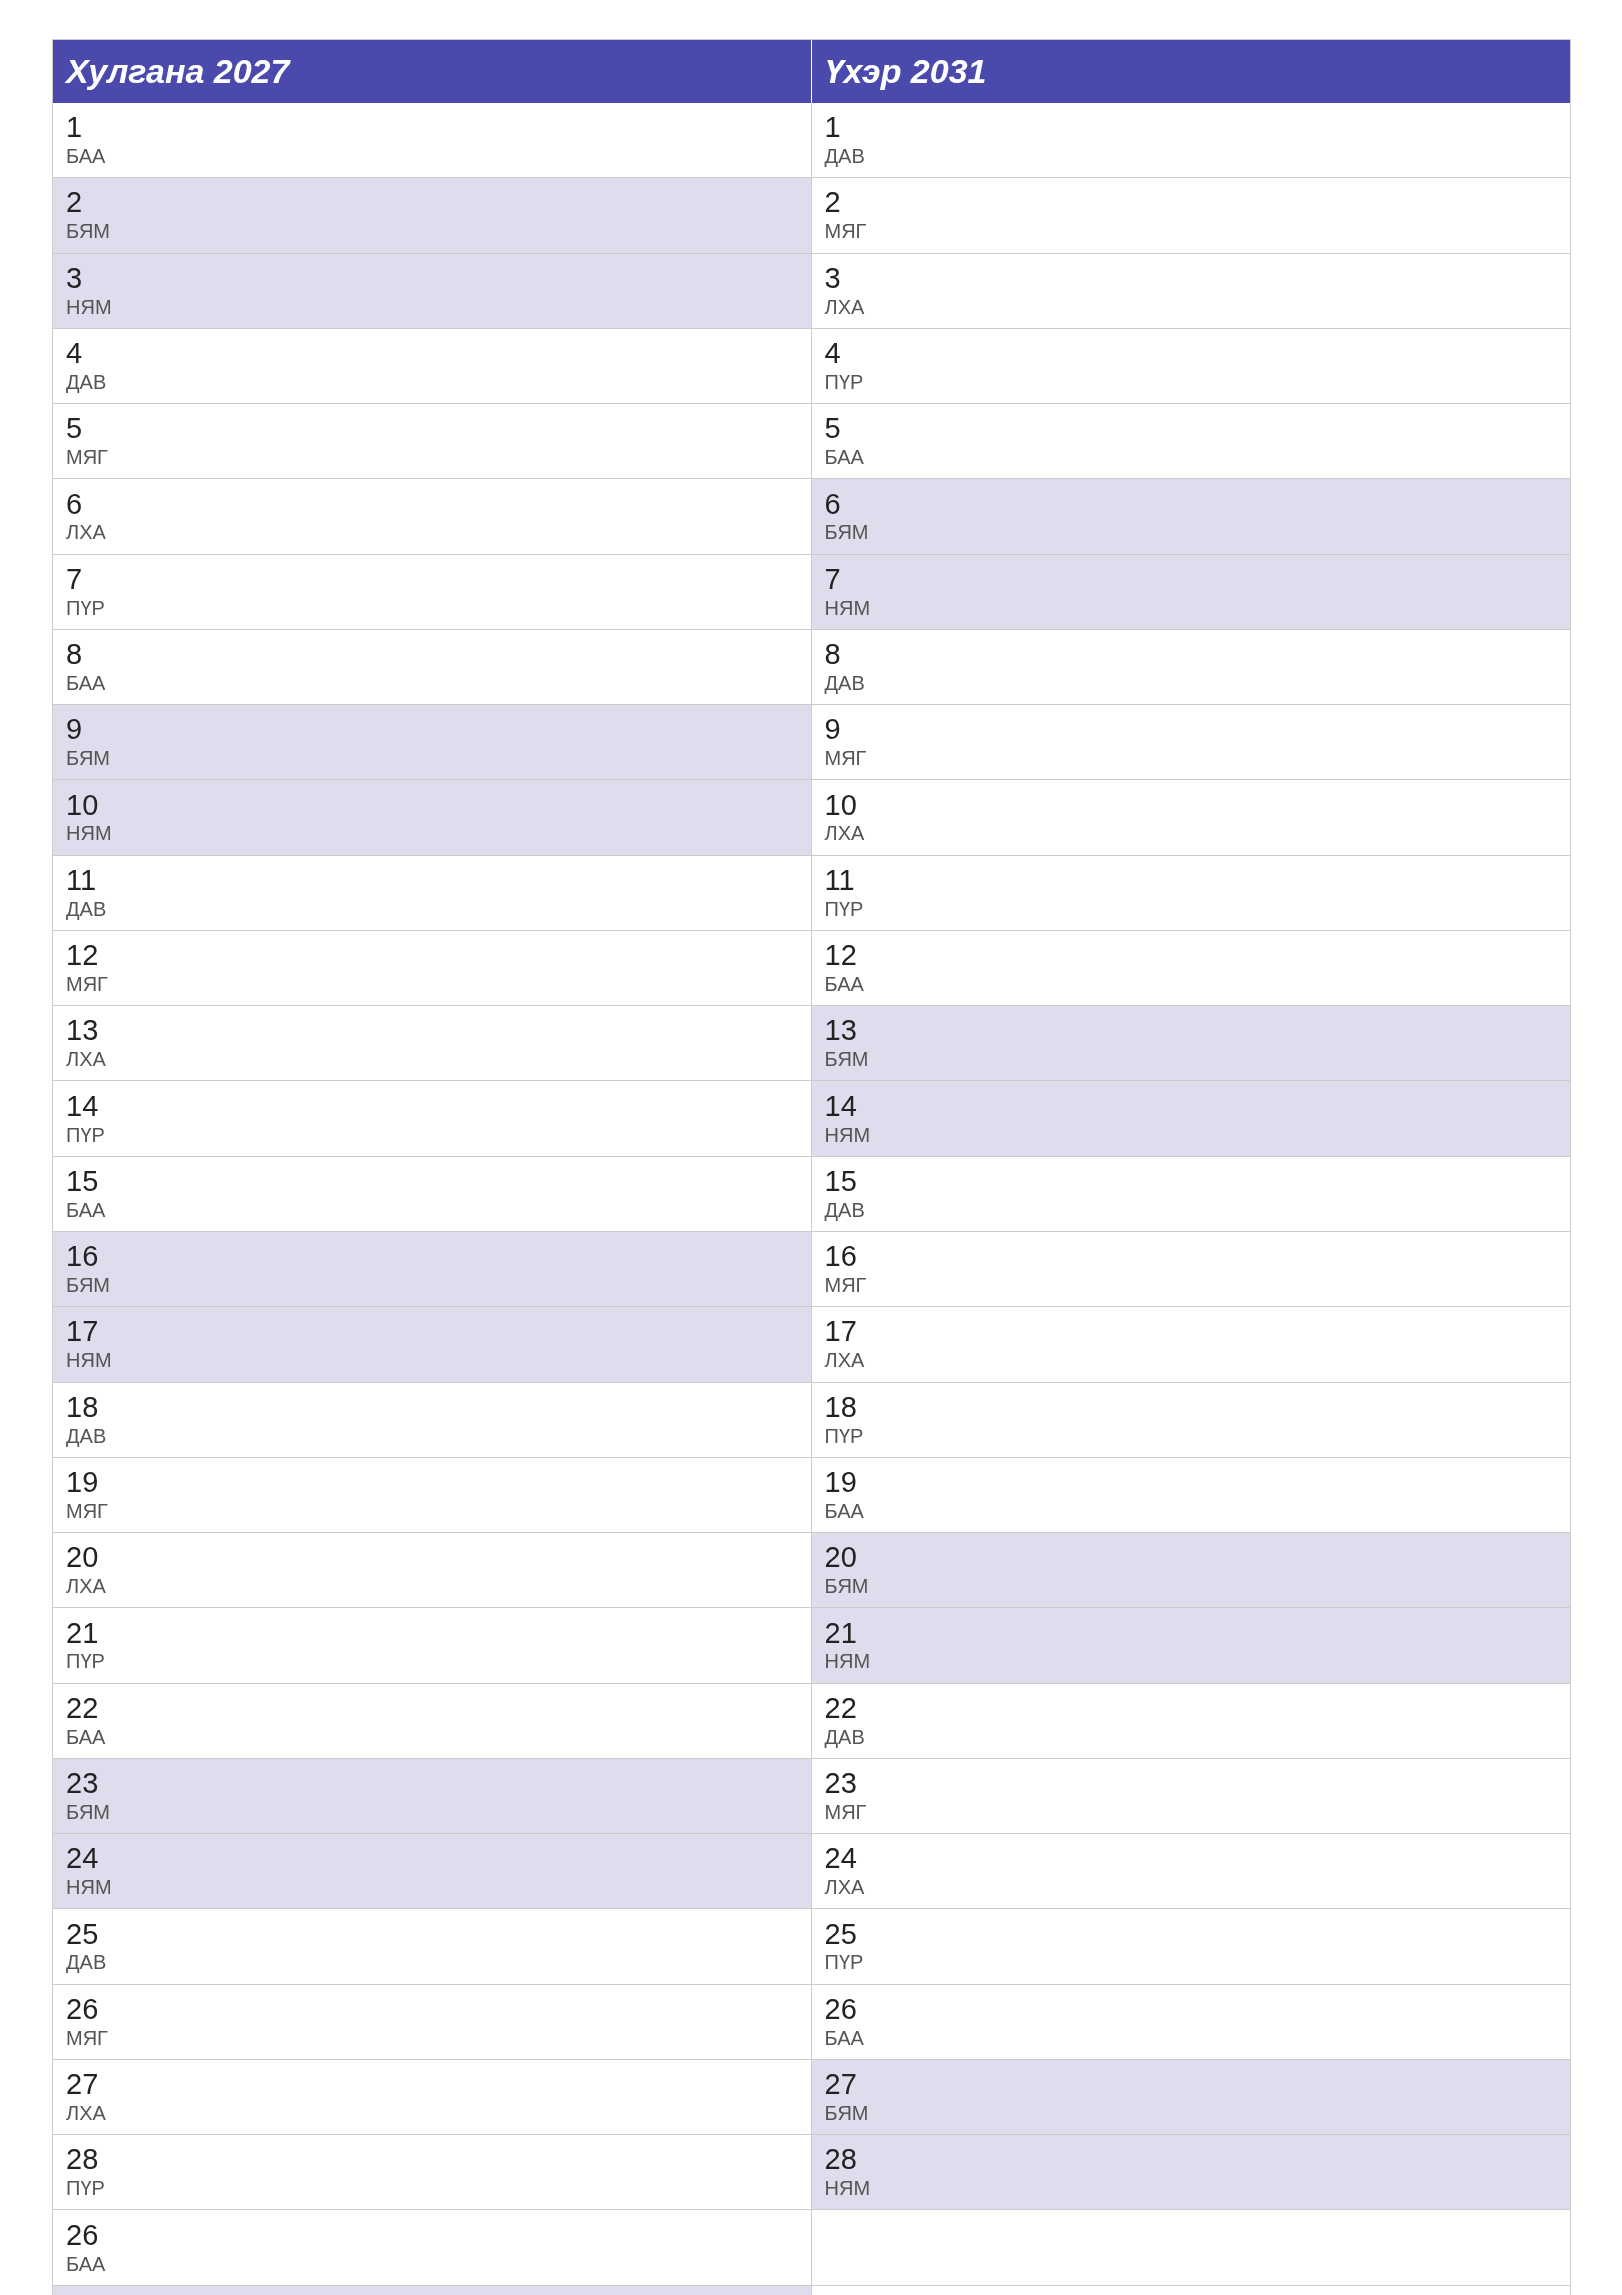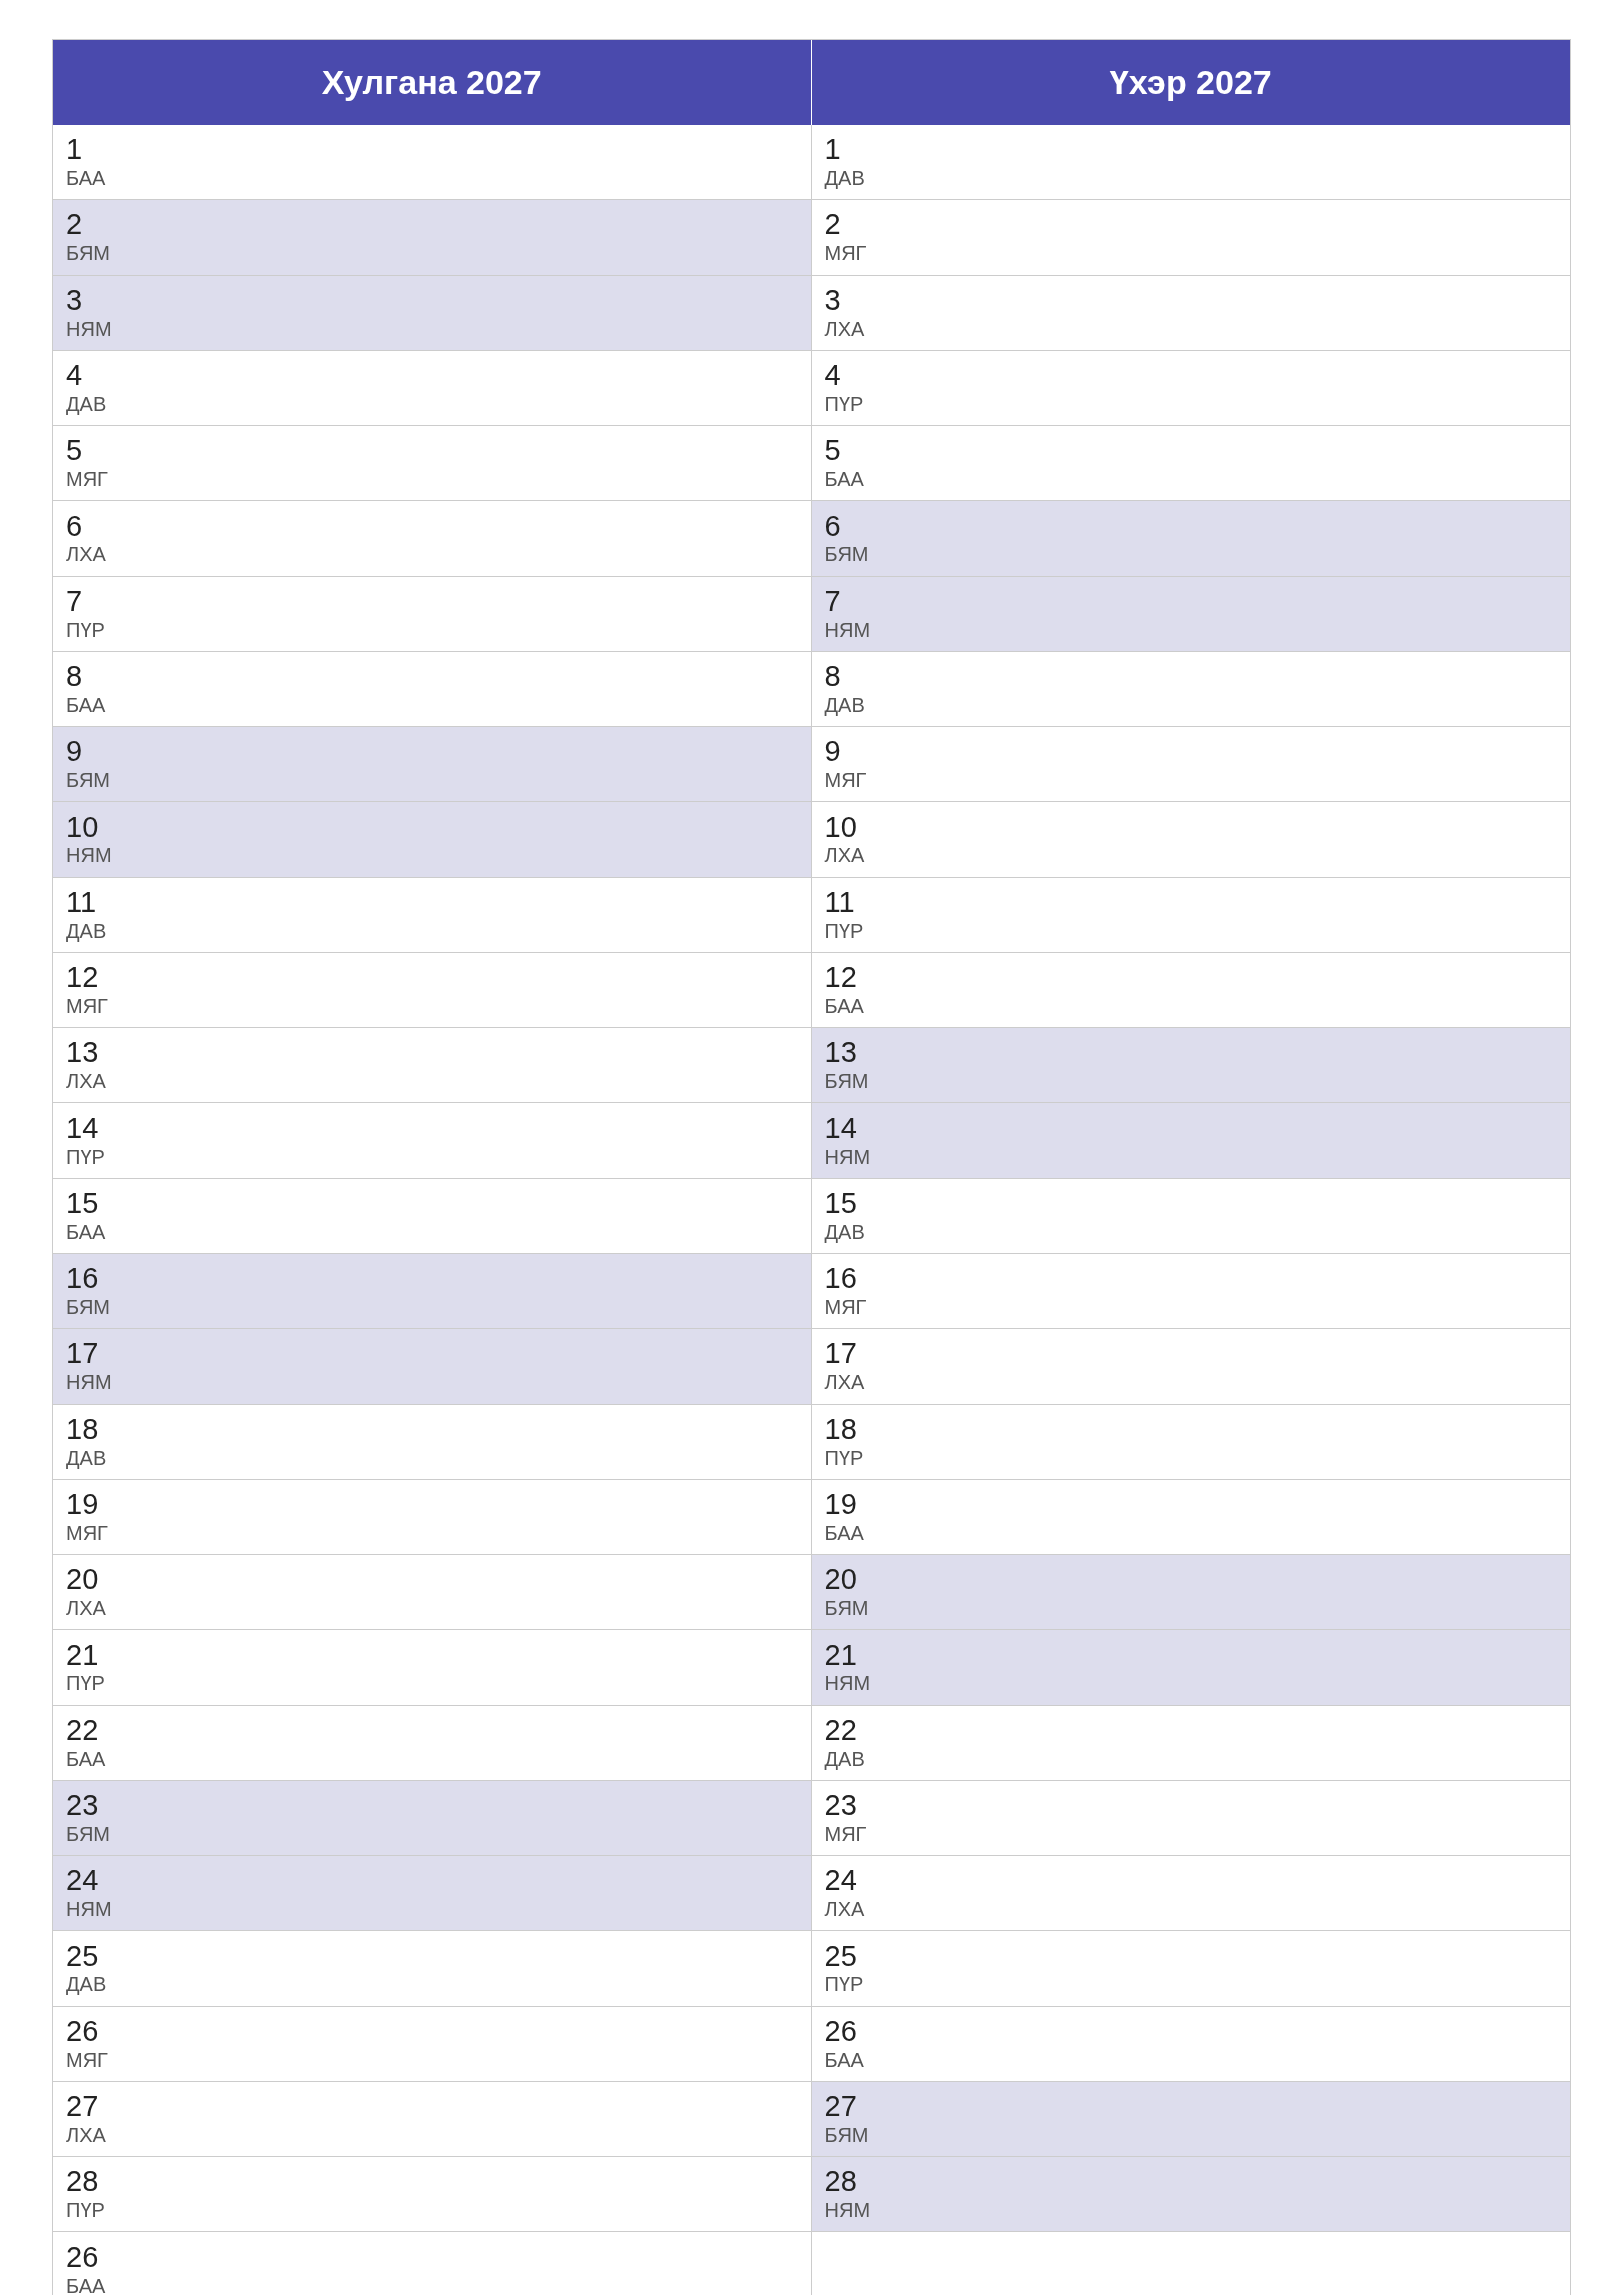--- a/index.html
+++ b/index.html
@@ -26,24 +26,24 @@
     }
 
     .header-row {
       display: grid;
       grid-template-columns: 1fr 1fr;
     }
 
     .header-cell {
       background: #4a4aad;
       color: #ffffff;
-      text-align: center;
-      padding: 23px 13px;
+      padding: 12px 13px;
       font-size: 34px;
       font-weight: bold;
+      font-style: italic;
     }
 
     .header-cell:first-child {
       border-right: 1.3px solid #ffffff;
     }
 
     .days-grid {
       display: grid;
       grid-template-columns: 1fr 1fr;
     }
@@ -84,21 +84,21 @@
 </head>
 <body>
 
 <div class="page">
   <div class="calendar-grid">
     <div class="header-row">
       <div class="header-cell">
         <span>Хулгана 2027</span>
       </div>
       <div class="header-cell">
-        <span>Үхэр 2027</span>
+        <span>Үхэр 2031</span>
       </div>
     </div>
     <div class="days-grid" id="days-grid">
     <div class="day-cell left">
           <div class="day-number">1</div>
           <div class="day-name">БАА</div>
         </div>
         <div class="day-cell">
           <div class="day-number">1</div>
           <div class="day-name">ДАВ</div>

